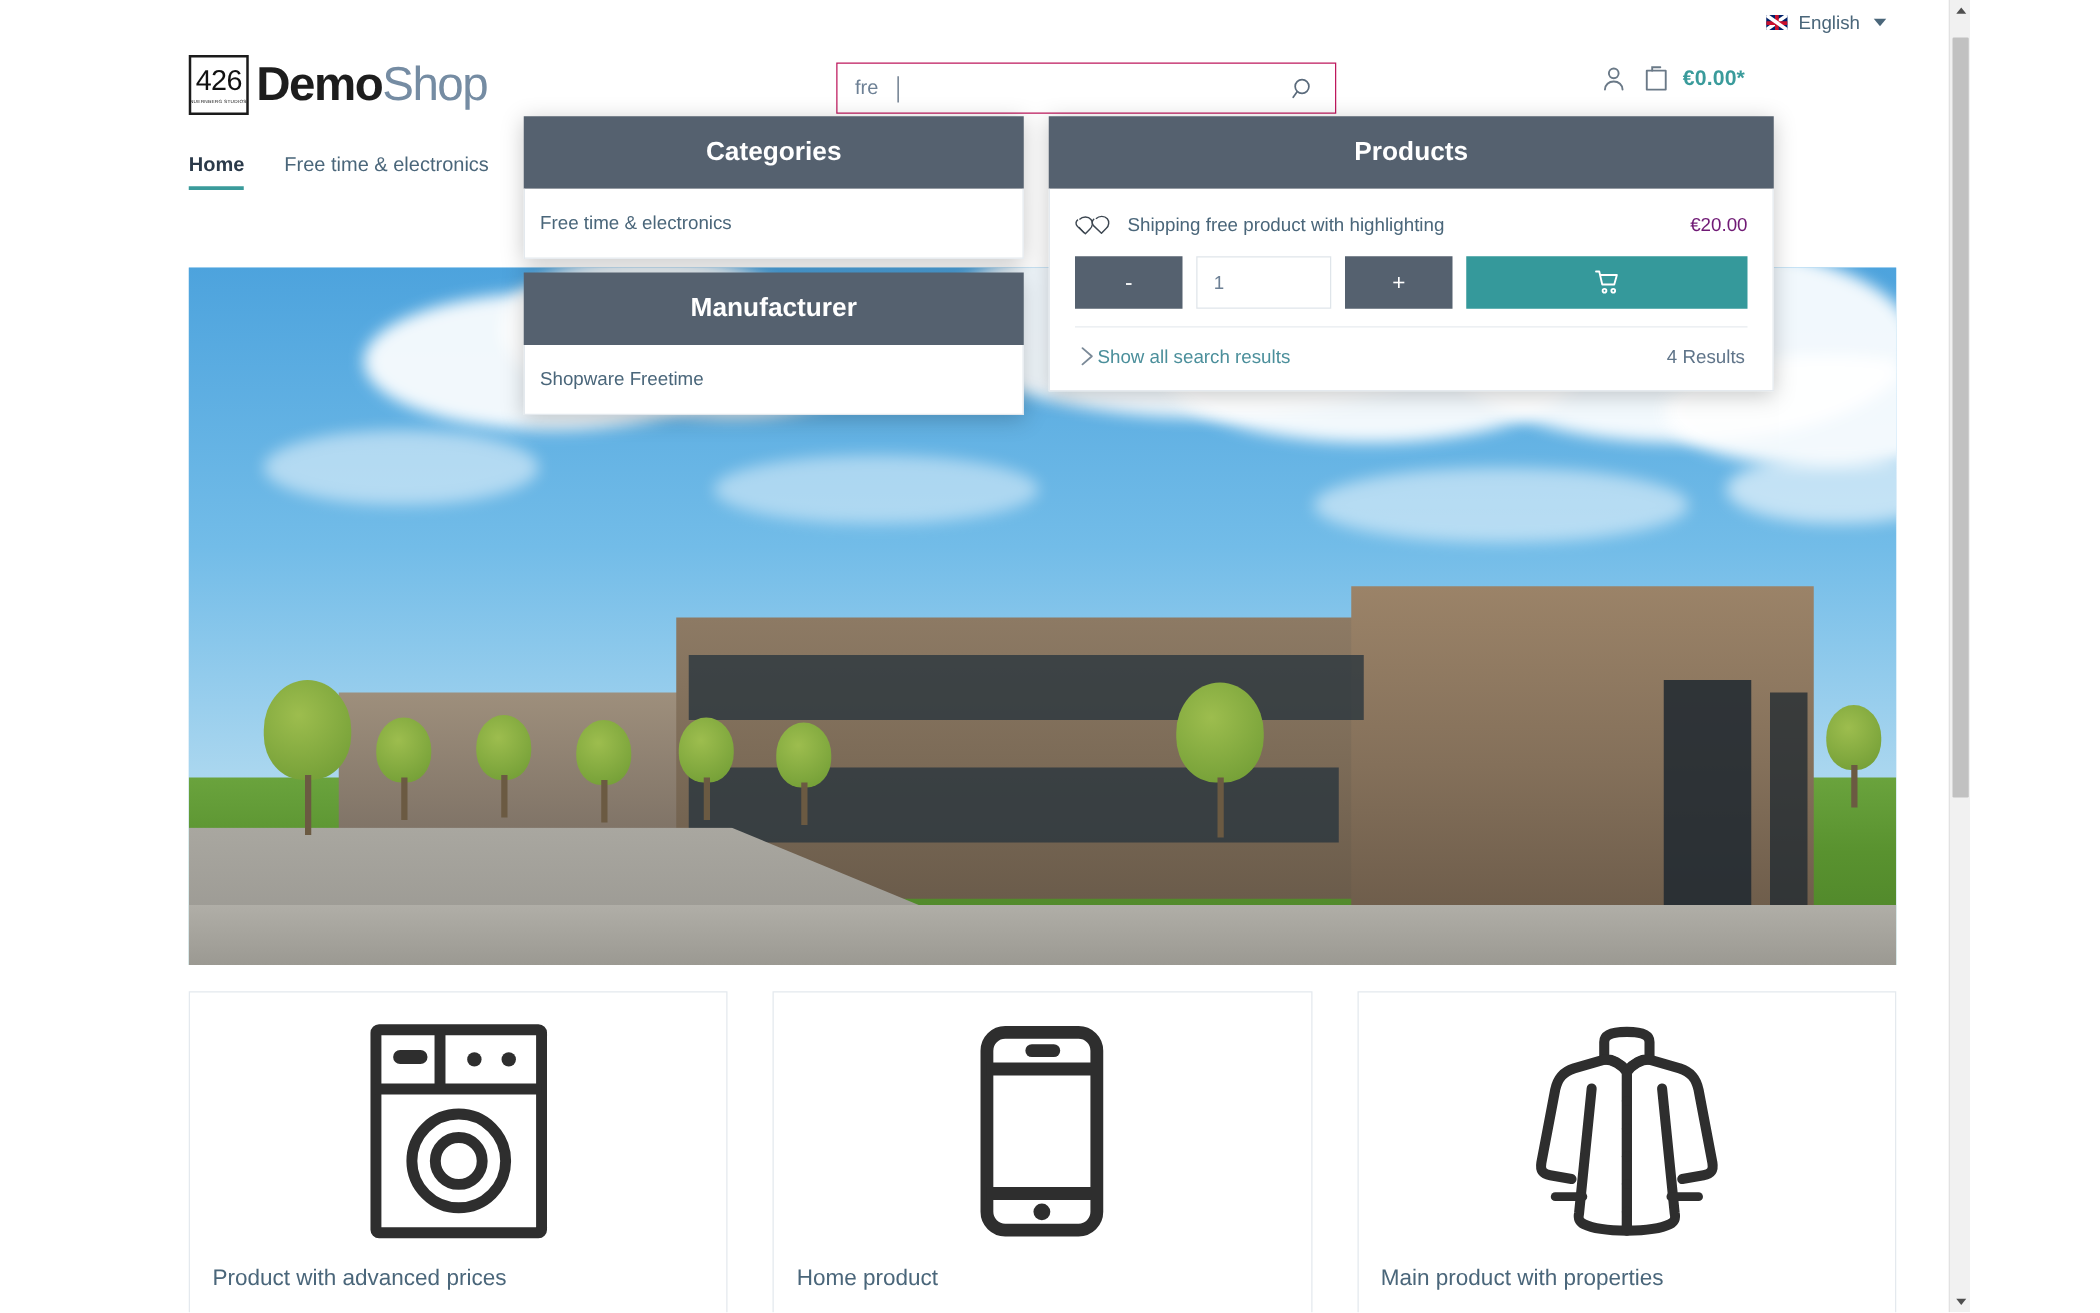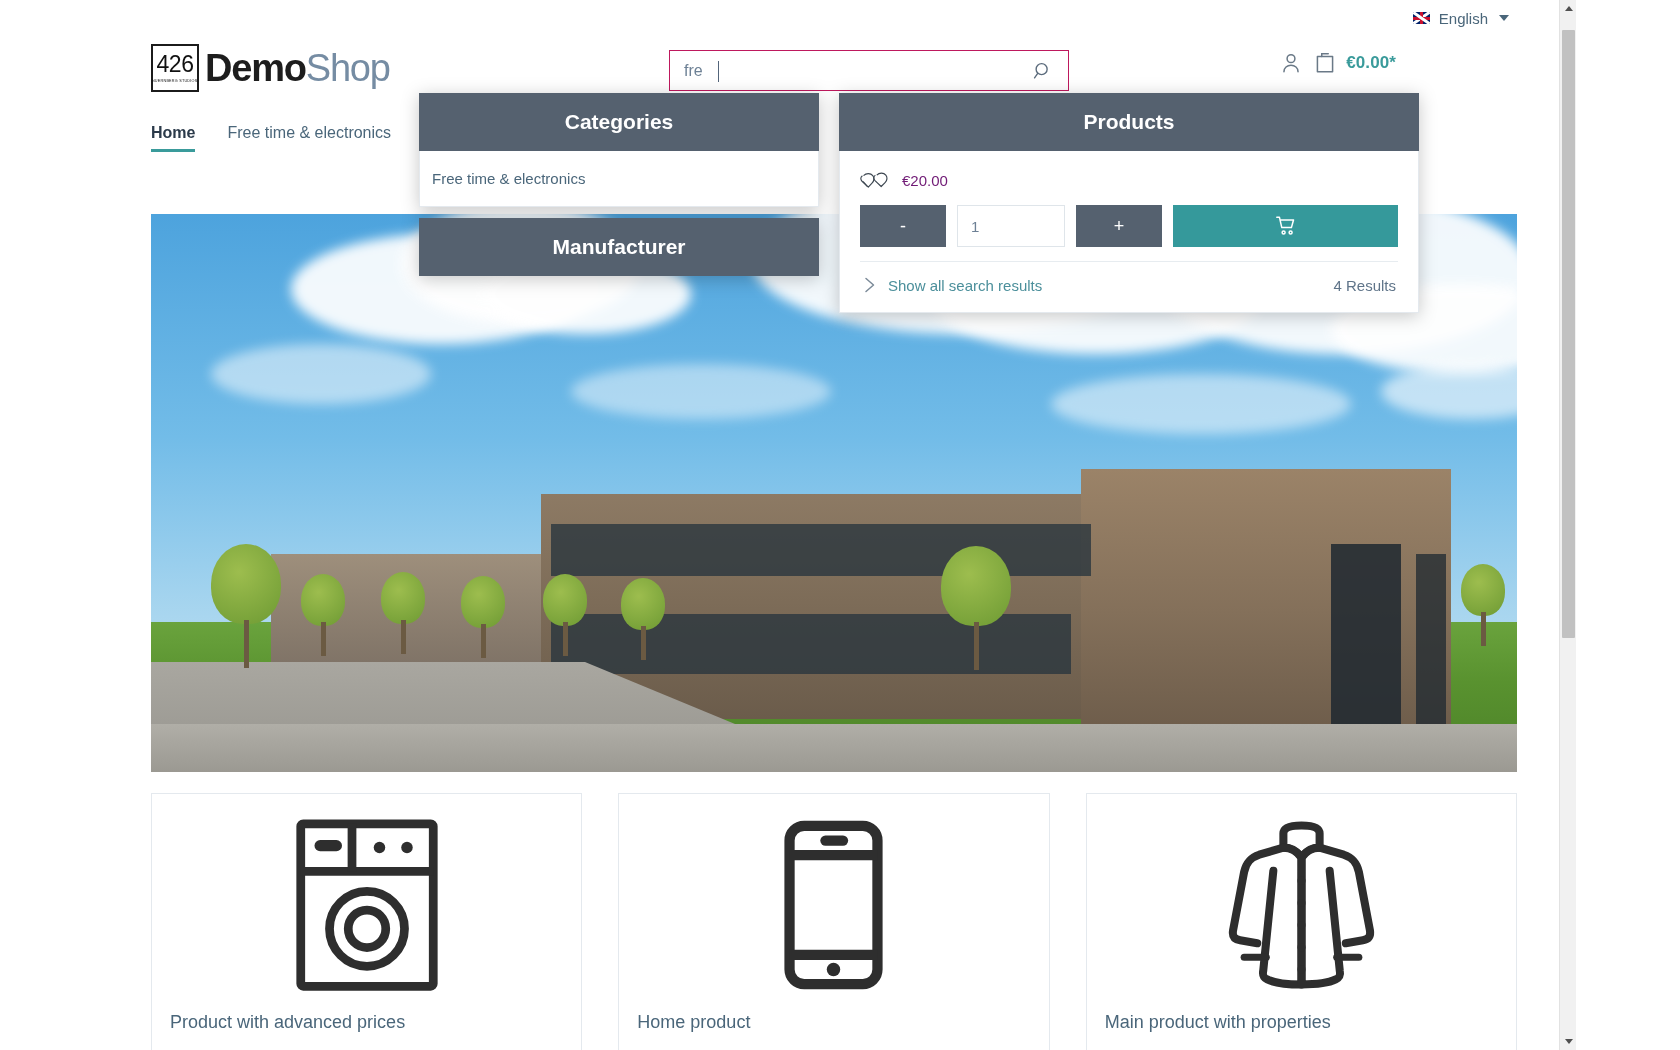--- a/index.html
+++ b/index.html
@@ -248,21 +248,21 @@
     font-family: "Liberation Sans", sans-serif;
   }
   .cartbtn {
     flex: 1; height: 42px; background: #35999b; border: none; cursor: pointer;
     display: flex; align-items: center; justify-content: center;
   }
   .footer-row {
     display: flex; align-items: center; justify-content: space-between;
     border-top: 1px solid #e7ecf0; margin-top: 14px; padding: 13px 2px 7px 2px;
   }
-  .showall { display: flex; align-items: center; gap: 10px; cursor: pointer; }
+  .showall { display: flex; align-items: center; cursor: pointer; }
   .showall-text { font-size: 15px; color: #4b8f9b; }
   .results { font-size: 15px; color: #5f7489; }
 
   
   .cards {
     position: absolute; left: 151px; top: 793px;
     width: 1366px;
     display: flex; gap: 36px;
   }
   .card {
@@ -412,32 +412,36 @@
 
   <div class="suggest">
 
     <div class="suggest-left">
       <div class="panel-head">Categories</div>
       <div class="panel-body">
         <div class="panel-link">Free time &amp; electronics</div>
       </div>
       <div class="gap"></div>
       <div class="panel-head">Manufacturer</div>
+      <div class="panel-body">
+        <div class="panel-link">Shopware Freetime</div>
+      </div>
     </div>
 
     <div class="suggest-right">
       <div class="panel-head">Products</div>
       <div class="prod-body">
 
         <div class="prod-row">
           <svg width="30" height="22" viewBox="0 0 34 24" fill="none" stroke="#3c4650" stroke-width="1.3">
             <path d="M4 7c3-3 8-3 10.5 0 2 2.4 1.6 6.2-.9 8.6L9.4 20 2.3 13.4c-2-2-1.8-4.7.4-6.3" stroke-linejoin="round"></path>
             <path d="M3.8 14.2 8 18.9" stroke-linecap="round"></path>
             <path d="M19 6.4c2.9-3 7.8-3 10.3 0 2 2.4 1.6 6.2-.9 8.6L24 19.4 17 12.8c-2-2-1.8-4.7.4-6.3" stroke-linejoin="round"></path>
           </svg>
+          <div class="prod-name">Shipping free product with highlighting</div>
           <div class="prod-price">€20.00</div>
         </div>
 
         <div class="qty-row">
           <button class="qbtn">-</button>
           <input class="qfield" type="text" value="1" style="">
           <button class="qbtn">+</button>
           <button class="cartbtn">
             <svg width="24" height="24" viewBox="0 0 24 24" fill="none" stroke="#ffffff" stroke-width="1.5">
               <path d="M2.8 3.2h2.6l2.4 10.4h9.6l2.1-7.6H7" stroke-linecap="round" stroke-linejoin="round"></path>

